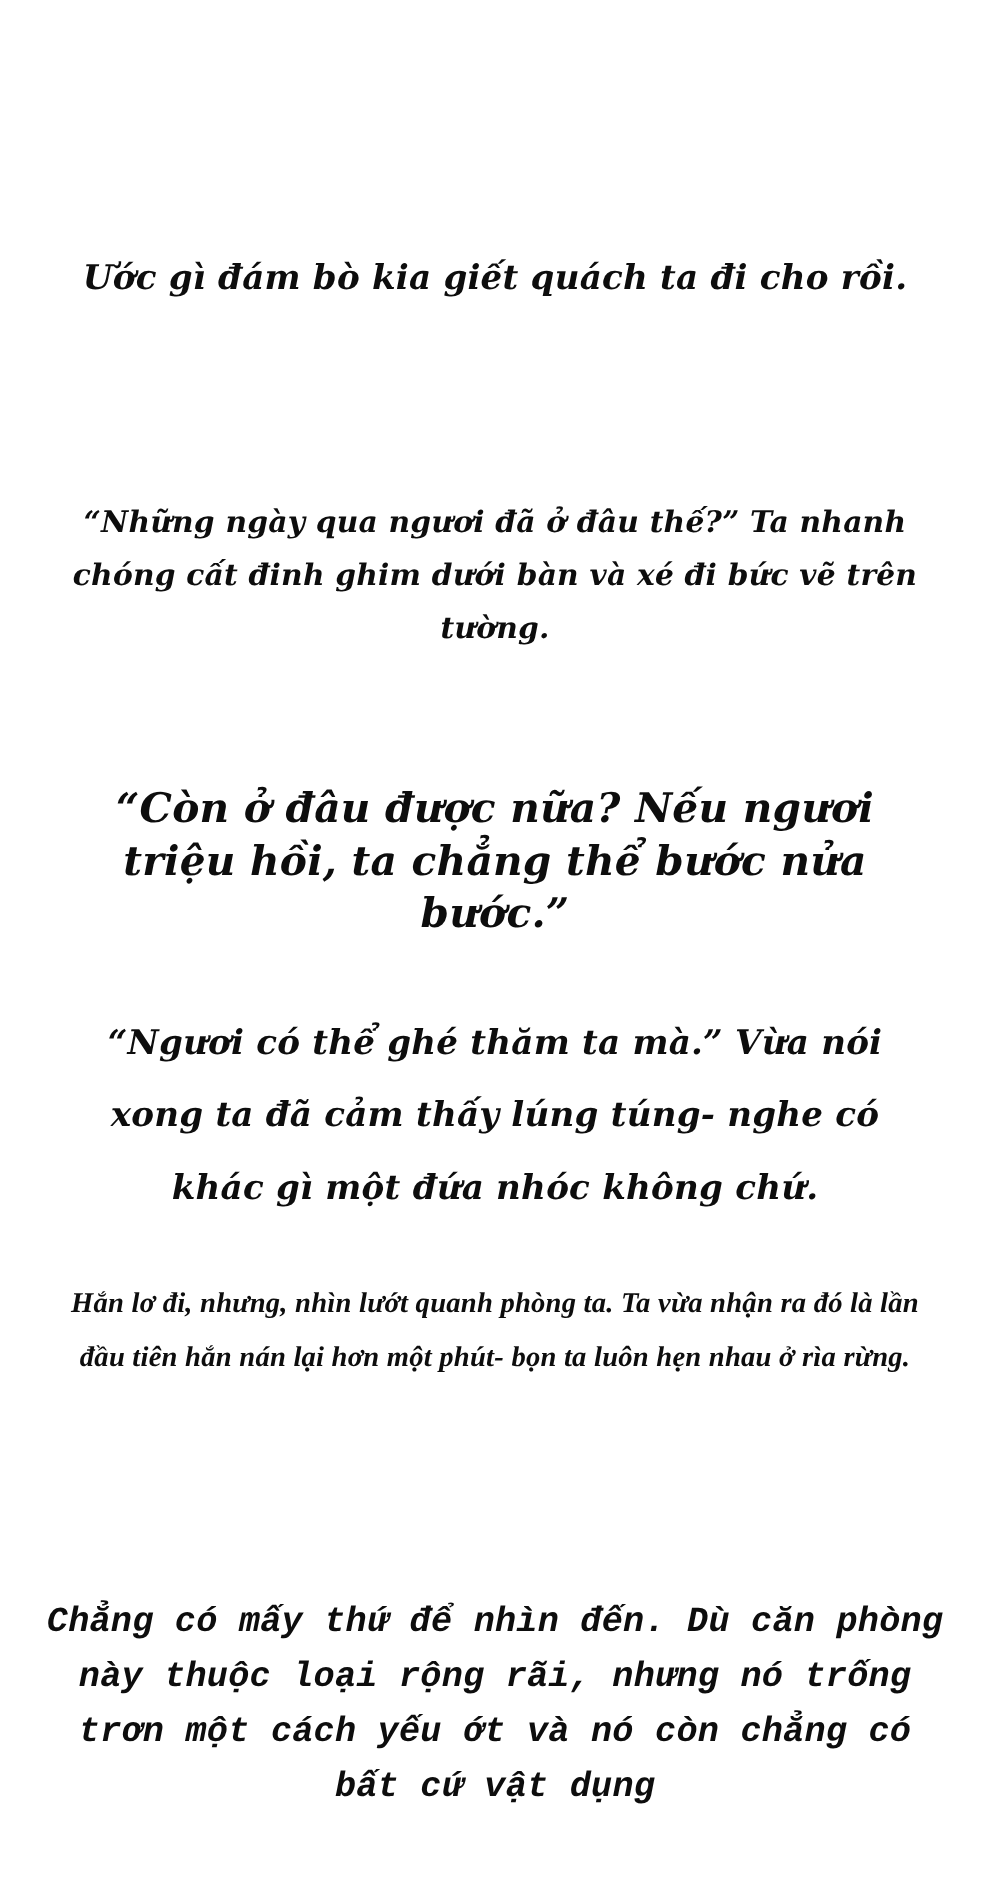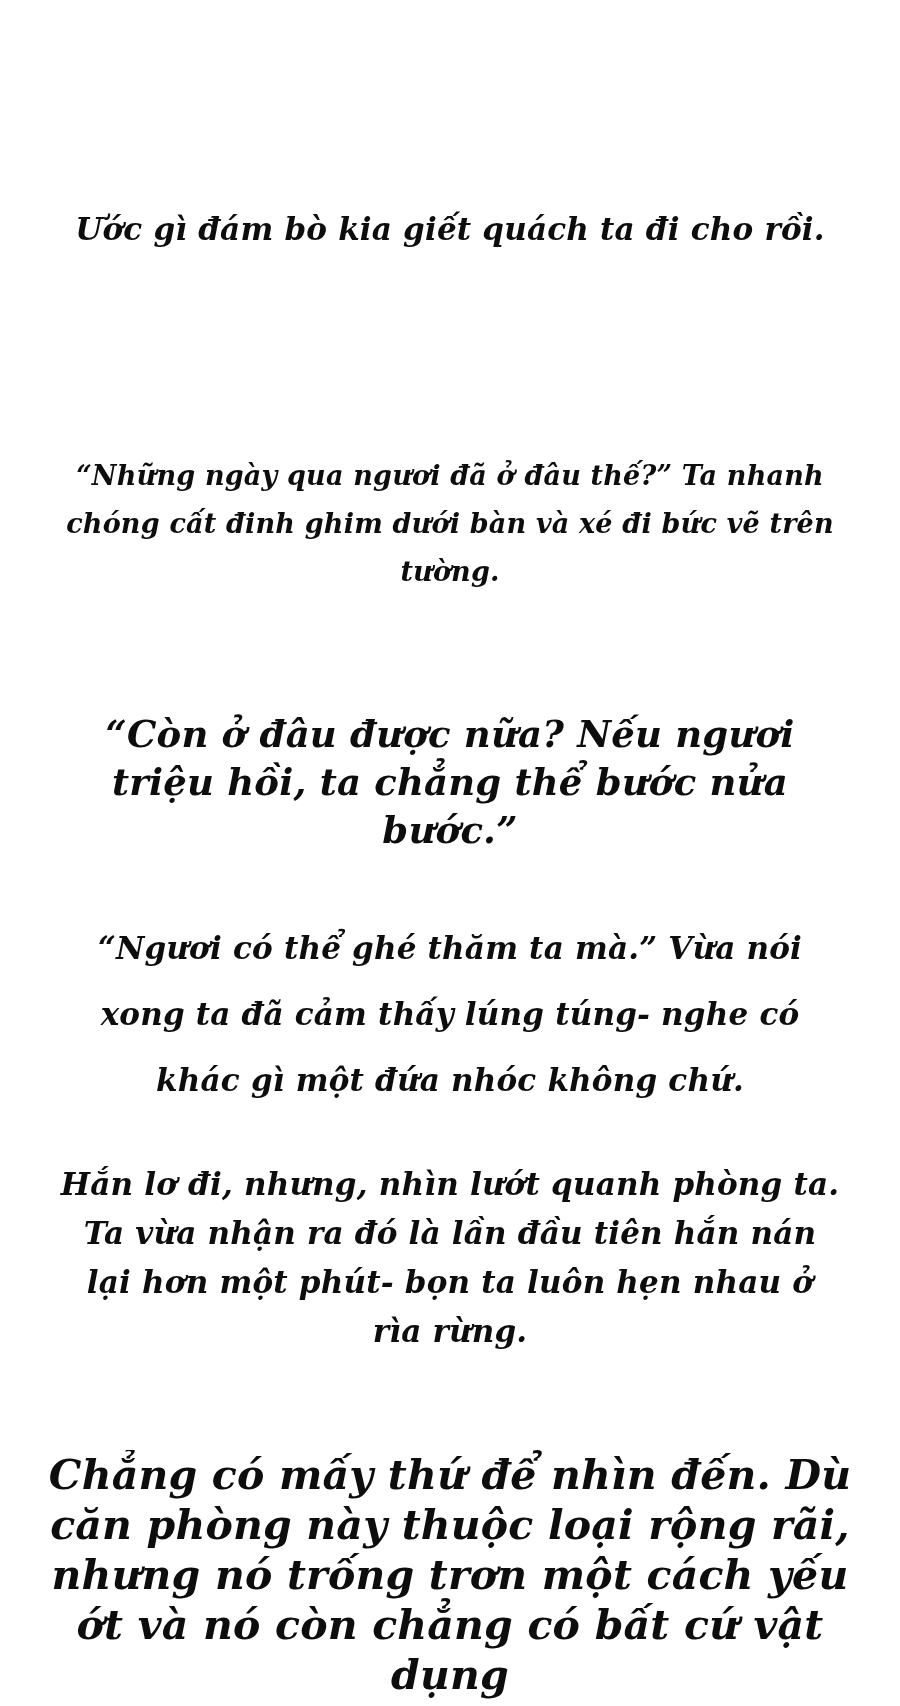--- a/index.html
+++ b/index.html
@@ -27,21 +27,21 @@
     font-family: "DejaVu Serif", serif;
     font-style: italic;
     font-weight: 700;
     color: #0d0d0d;
     letter-spacing: 0.2px;
   }
   .b1 {
     position: absolute;
     left: 60px;
     right: 60px;
-    top: 204px;
+    top: 228px;
     font-size: 31px;
     line-height: 50px;
   }
   .b2 {
     position: absolute;
     left: 60px;
     right: 60px;
     top: 452px;
     font-size: 27px;
     line-height: 48px;
@@ -60,30 +60,32 @@
     right: 60px;
     top: 915px;
     font-size: 31px;
     line-height: 66px;
   }
   .b5 {
     position: absolute;
     left: 60px;
     right: 60px;
     top: 1160px;
-    font-size: 31px;
+    font-size: 26px;
     line-height: 49px;
+    font-family: Liberation Serif, serif;
   }
   .b6 {
     position: absolute;
     left: 40px;
     right: 40px;
     top: 1450px;
-    font-size: 41px;
+    font-size: 32px;
     line-height: 50px;
+    font-family: Liberation Mono, monospace;
   }
   .clip {
     overflow: hidden;
     max-height: 256px;
   }
 </style>
 </head>
 <body>
 
 <div class="page">

